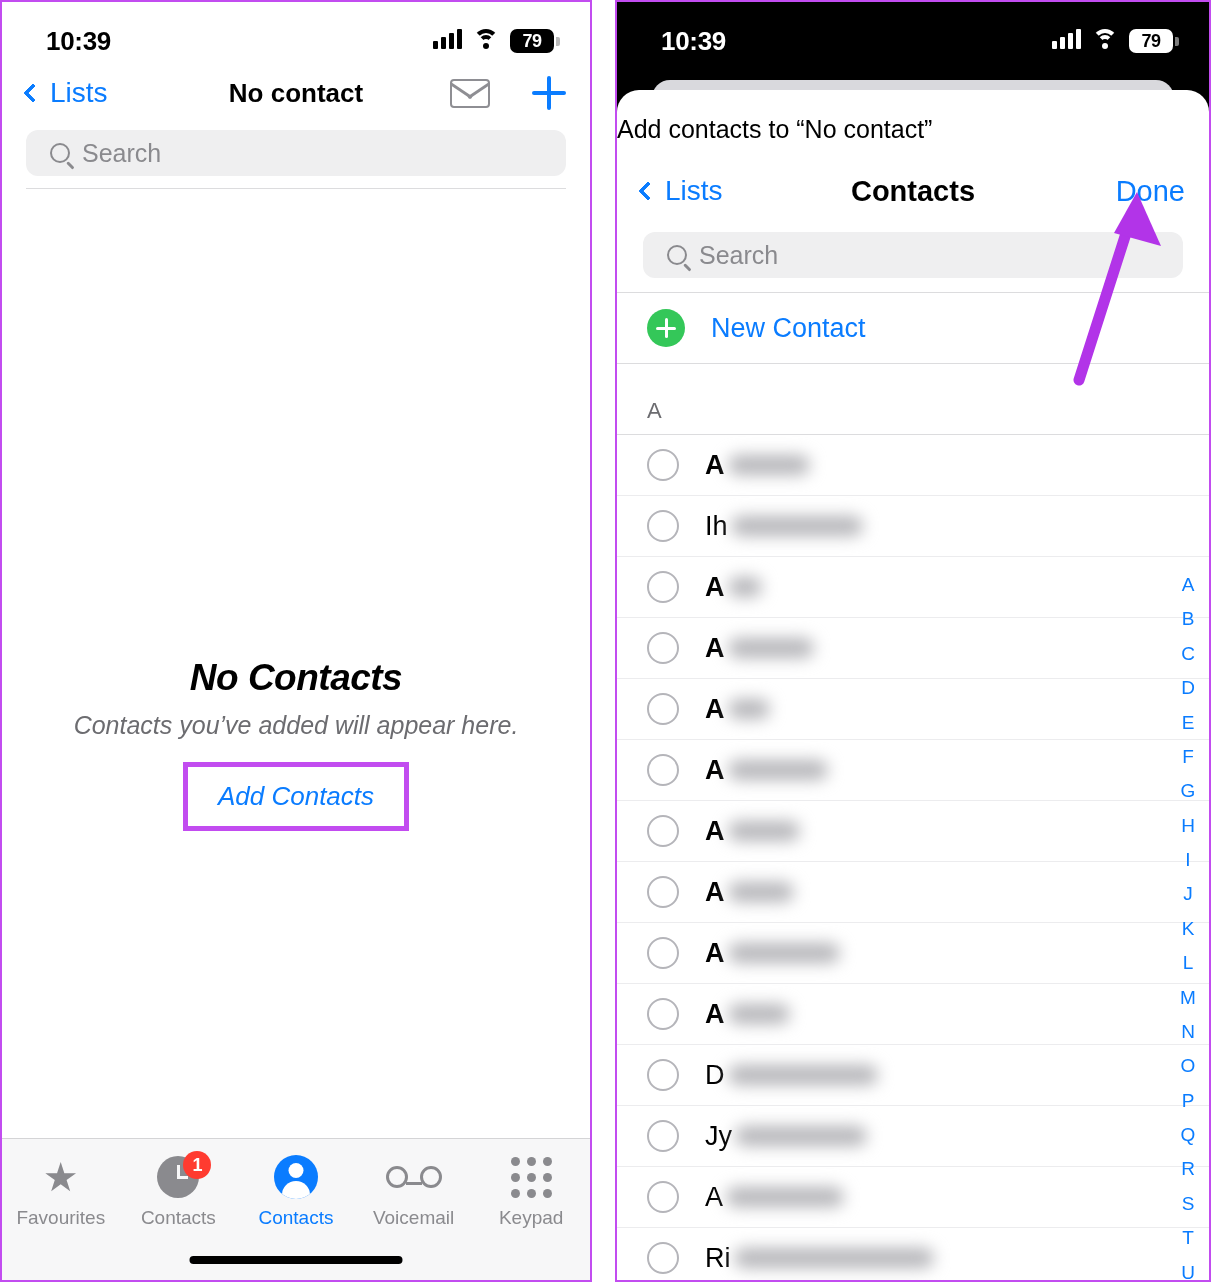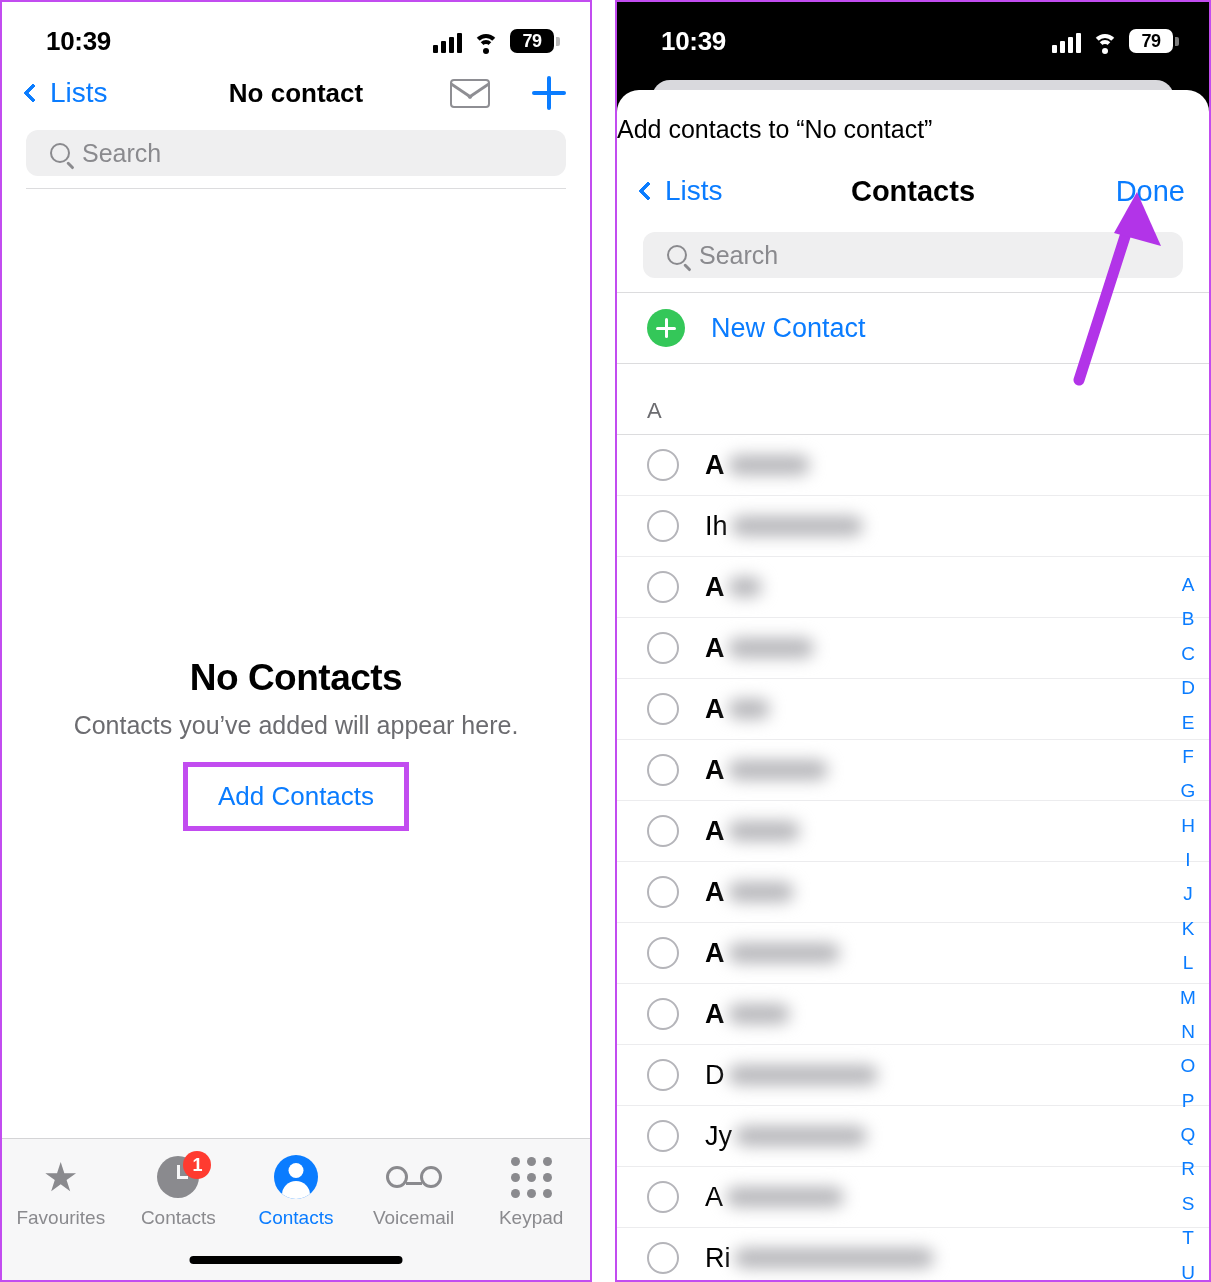--- a/index.html
+++ b/index.html
@@ -16,21 +16,21 @@
   .panel-left  { width: 592px; border: 2px solid #c24cf0; background: #ffffff; }
   .gap { width: 23px; height: 1282px; background: #ffffff; }
   .panel-right { width: 596px; border: 2px solid #c24cf0; background: #000000; }
 
   
   .statusbar {
     height: 62px; display: flex; align-items: center;
     justify-content: space-between; padding: 16px 30px 0 44px;
   }
   .sb-time { font-size: 26px; font-weight: 600; letter-spacing: -0.3px; }
-  .sb-right { display: flex; align-items: flex-end; gap: 11px; }
+  .sb-right { display: flex; align-items: flex-start; gap: 11px; }
   .sb-dark .sb-time { color: #000; }
   .sb-light .sb-time { color: #fff; }
 
   .bars { display: flex; align-items: flex-end; gap: 3px; height: 20px; }
   .bars i { width: 5px; border-radius: 1px; display: block; }
   .sb-dark .bars i { background: #000; }
   .sb-light .bars i { background: #fff; }
   .bars i:nth-child(1) { height: 8px; }
   .bars i:nth-child(2) { height: 12px; }
   .bars i:nth-child(3) { height: 16px; }
@@ -110,21 +110,21 @@
     width: 78px; height: 78px; border-radius: 50%; background: #9fa0a6;
     color: #fff; display: flex; align-items: center; justify-content: center;
     font-size: 34px; letter-spacing: 0.5px; flex: none;
   }
   .blurname { filter: blur(9px); display: flex; flex-direction: column; gap: 6px; }
   .blurname i { display: block; height: 16px; background: #a9a9ad; border-radius: 8px; }
   .blurname i:nth-child(1) { width: 60px; }
   .blurname i:nth-child(2) { width: 150px; margin-left: 74px; margin-top: -22px; }
 
   
-  .empty { position: absolute; left: 0; right: 0; top: 655px; text-align: center; }
+  .empty { position: absolute; left: 0; right: 0; top: 655px; text-align: center; font-style: italic; }
   .empty-title { font-size: 37px; font-weight: 700; color: #000; letter-spacing: -0.5px; }
   .empty-sub { font-size: 25px; color: #6c6c70; margin-top: 12px; }
   .add-btn-box {
     display: inline-block; margin-top: 22px; padding: 14px 30px;
     border: 5px solid #c24cf0; background: #fff; text-align: center;
   }
   .add-btn-box span { font-size: 26px; color: #0a7cff; }
 
   
   .tabbar {

